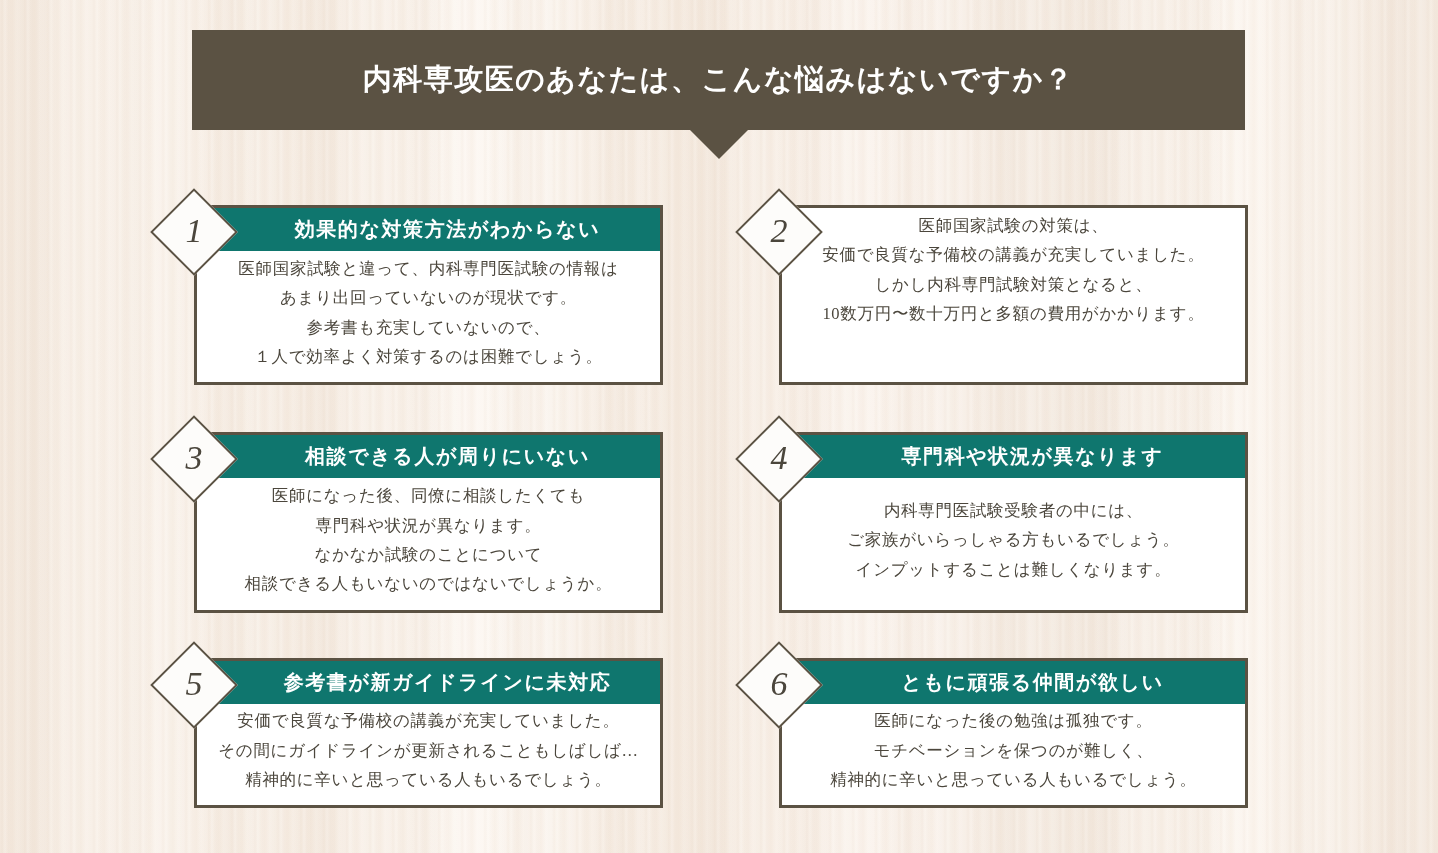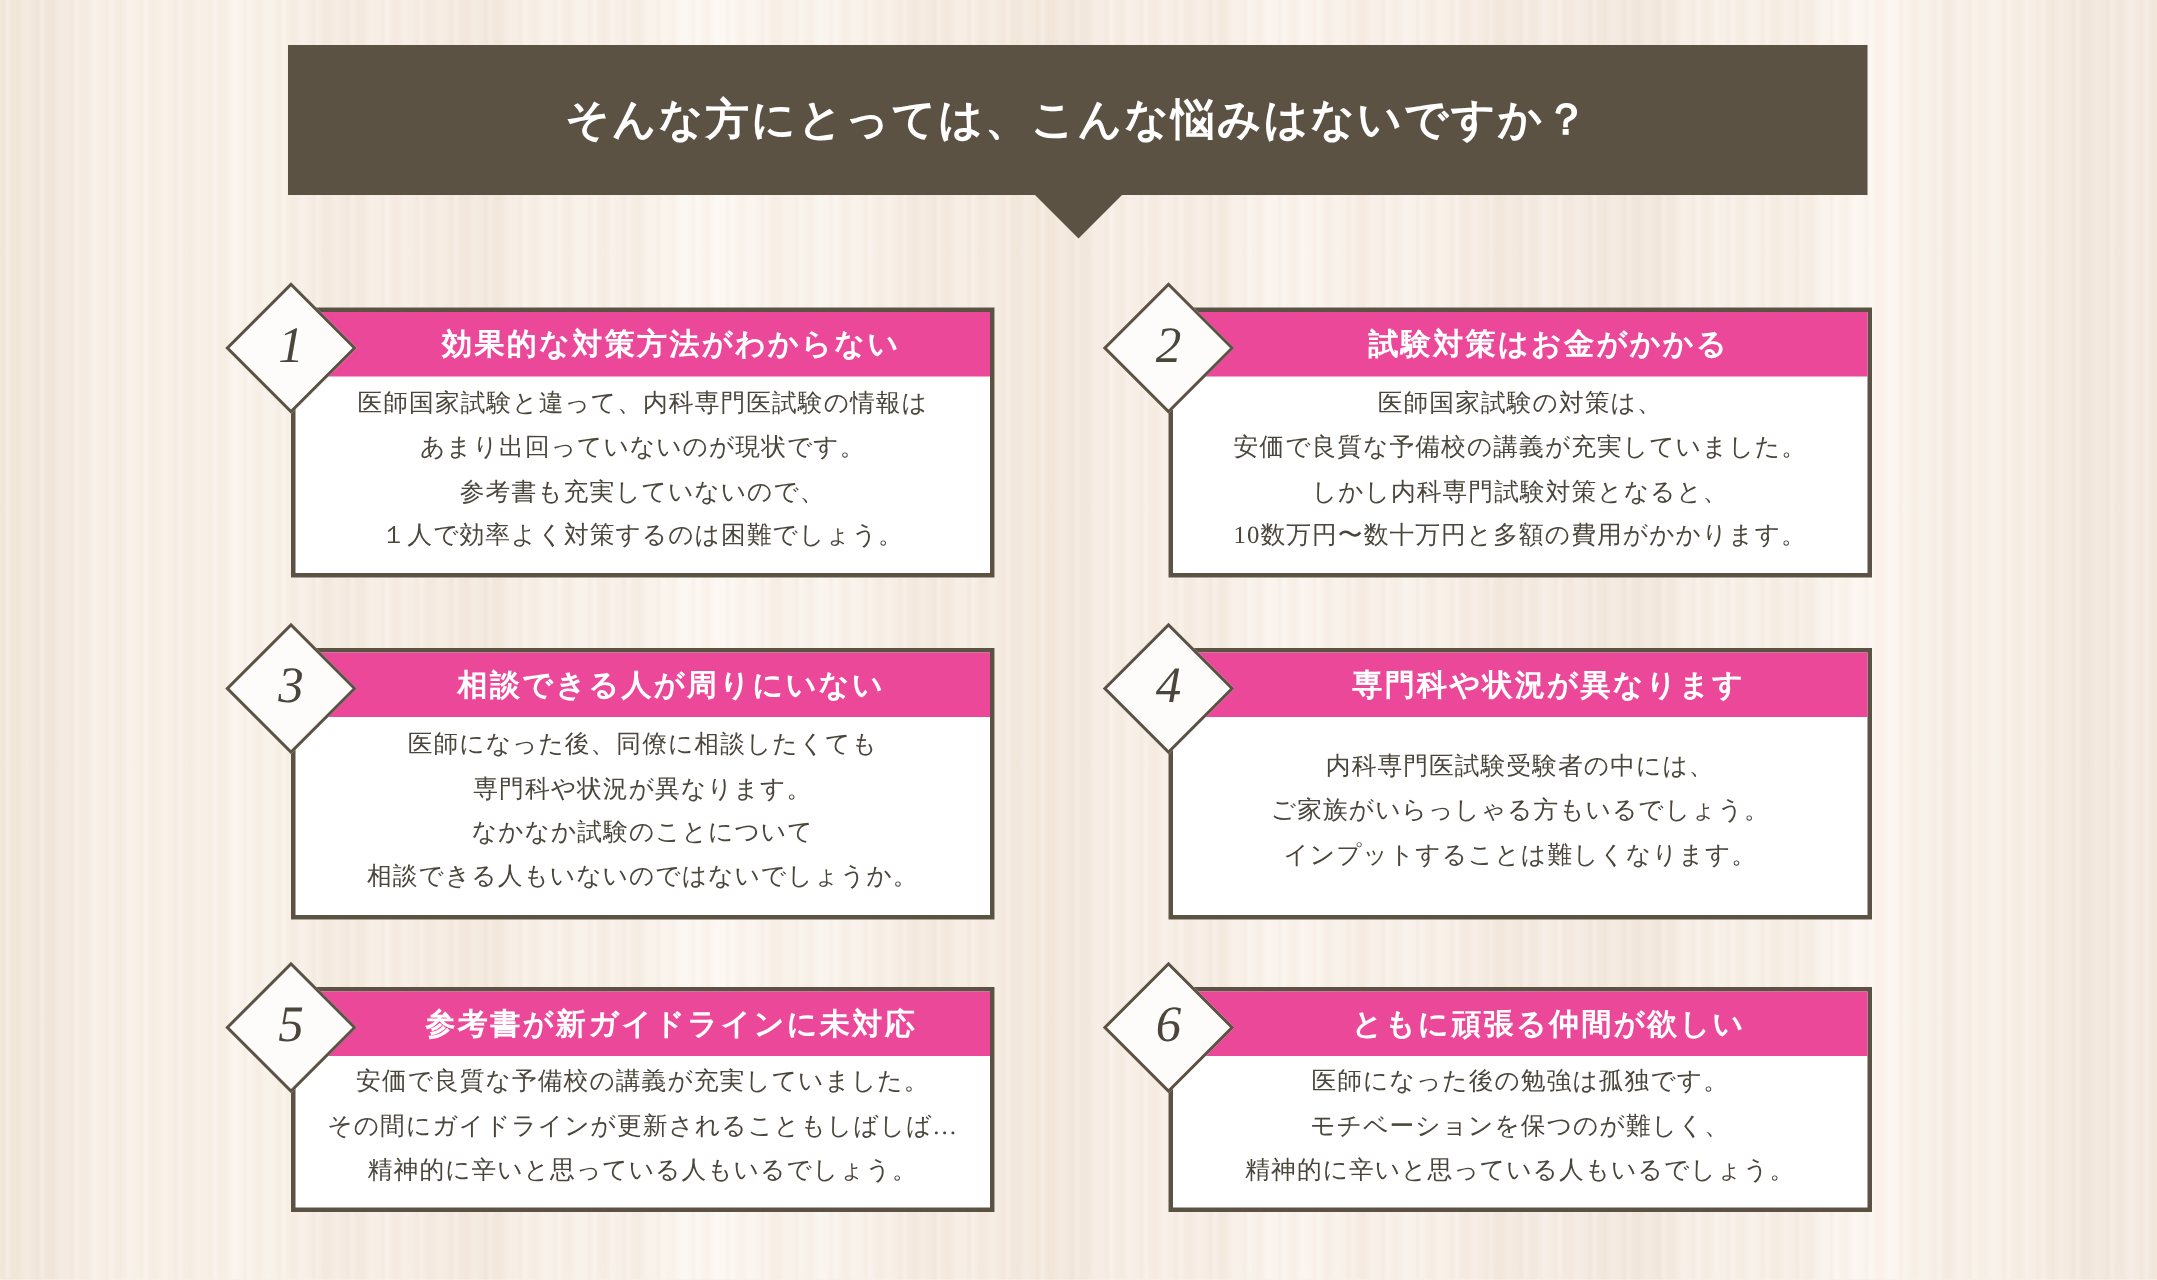--- a/index.html
+++ b/index.html
@@ -99,21 +99,21 @@
 
   .card.col-left  { left: 194px; }
   .card.col-right { left: 779px; }
 
   .card.row-1 { top: 205px; height: 180px; }
   .card.row-2 { top: 432px; height: 181px; }
   .card.row-3 { top: 658px; height: 150px; }
 
   .card-header {
     height: 43px;
-    background: #ec4899;
+    background: #0f766e;
     display: flex;
     align-items: center;
     justify-content: center;
     position: relative;
   }
 
   .card-header-title {
     color: #ffffff;
     font-size: 20px;
     font-weight: bold;
@@ -169,21 +169,21 @@
     font-family: "Liberation Serif", "DejaVu Serif", serif;
     padding-bottom: 2px;
   }
 </style>
 </head>
 <body>
 
 <div id="page-root">
 
   <div class="banner">
-    <div class="banner-title">そんな方にとっては、こんな悩みはないですか？</div>
+    <div class="banner-title">内科専攻医のあなたは、こんな悩みはないですか？</div>
   </div>
   <div class="banner-arrow"></div>
 
   <div class="cards">
 
     <div class="card col-left row-1">
       <div class="badge">
         <div class="badge-number">1</div>
       </div>
       <div class="card-header">
@@ -194,23 +194,20 @@
         <div class="card-line">あまり出回っていないのが現状です。</div>
         <div class="card-line">参考書も充実していないので、</div>
         <div class="card-line">１人で効率よく対策するのは困難でしょう。</div>
       </div>
     </div>
 
     <div class="card col-right row-1">
       <div class="badge">
         <div class="badge-number">2</div>
       </div>
-      <div class="card-header">
-        <div class="card-header-title">試験対策はお金がかかる</div>
-      </div>
       <div class="card-body">
         <div class="card-line">医師国家試験の対策は、</div>
         <div class="card-line">安価で良質な予備校の講義が充実していました。</div>
         <div class="card-line">しかし内科専門試験対策となると、</div>
         <div class="card-line">10数万円〜数十万円と多額の費用がかかります。</div>
       </div>
     </div>
 
     <div class="card col-left row-2">
       <div class="badge">

